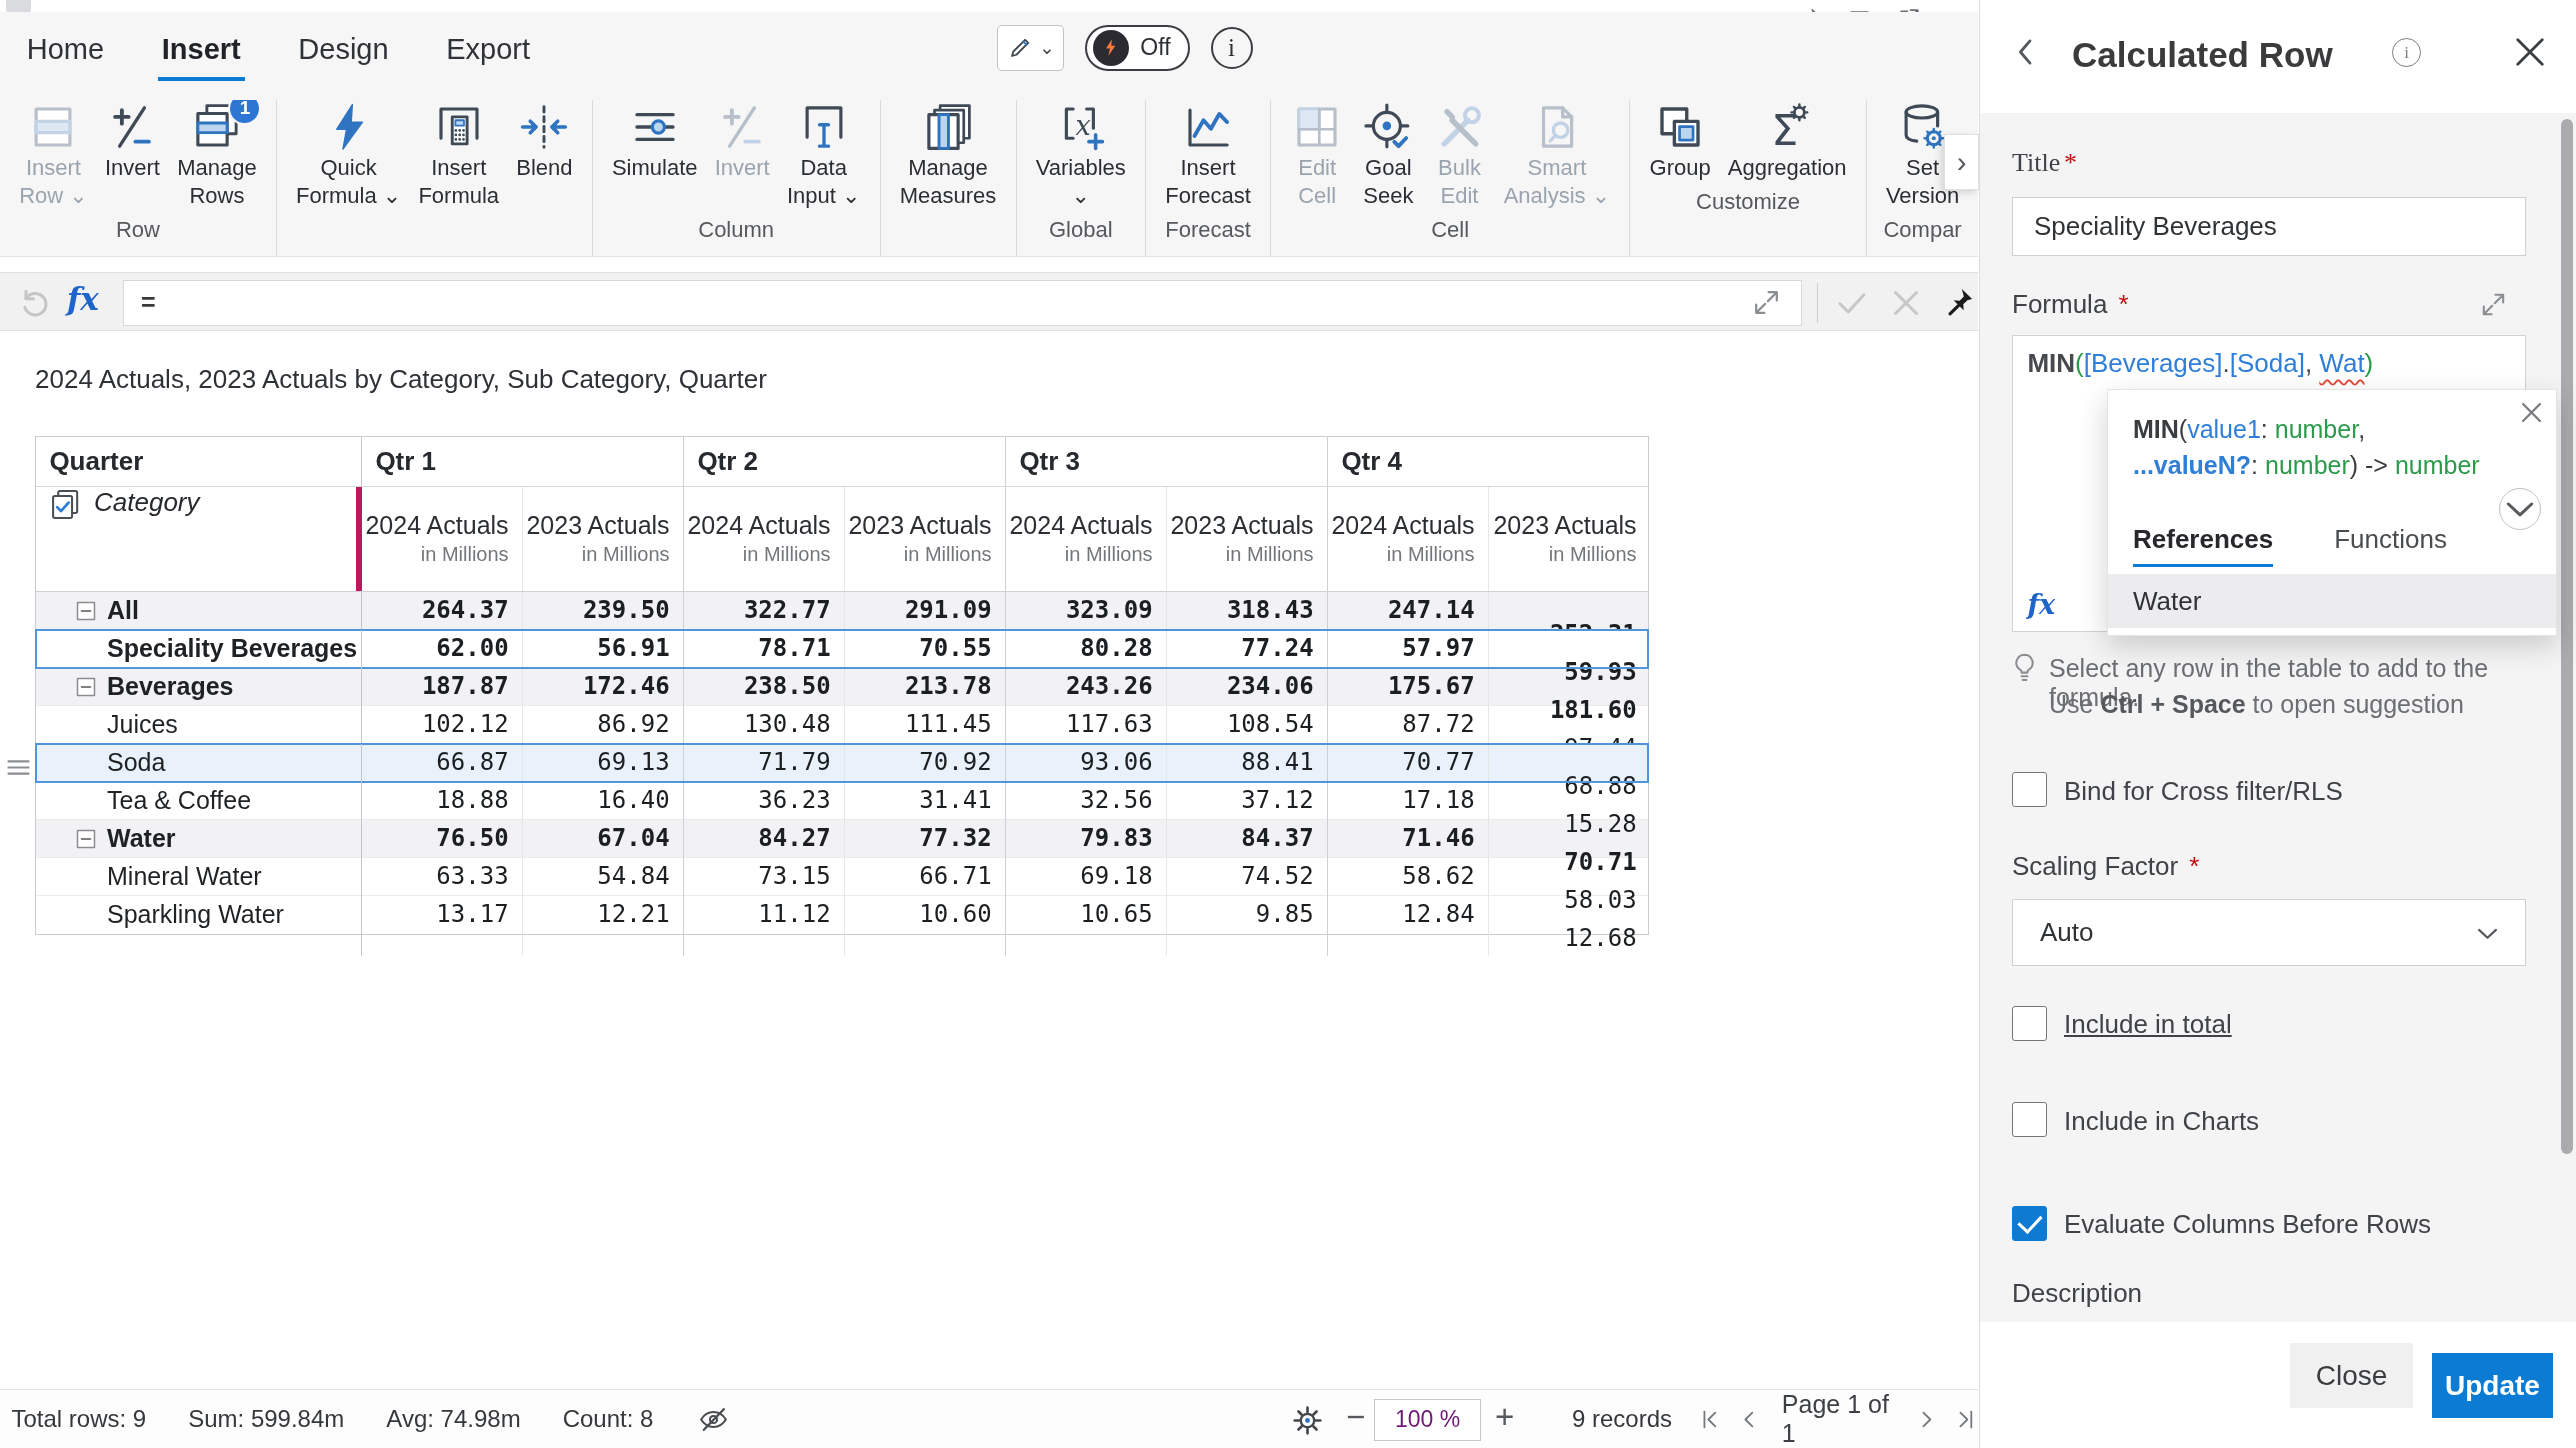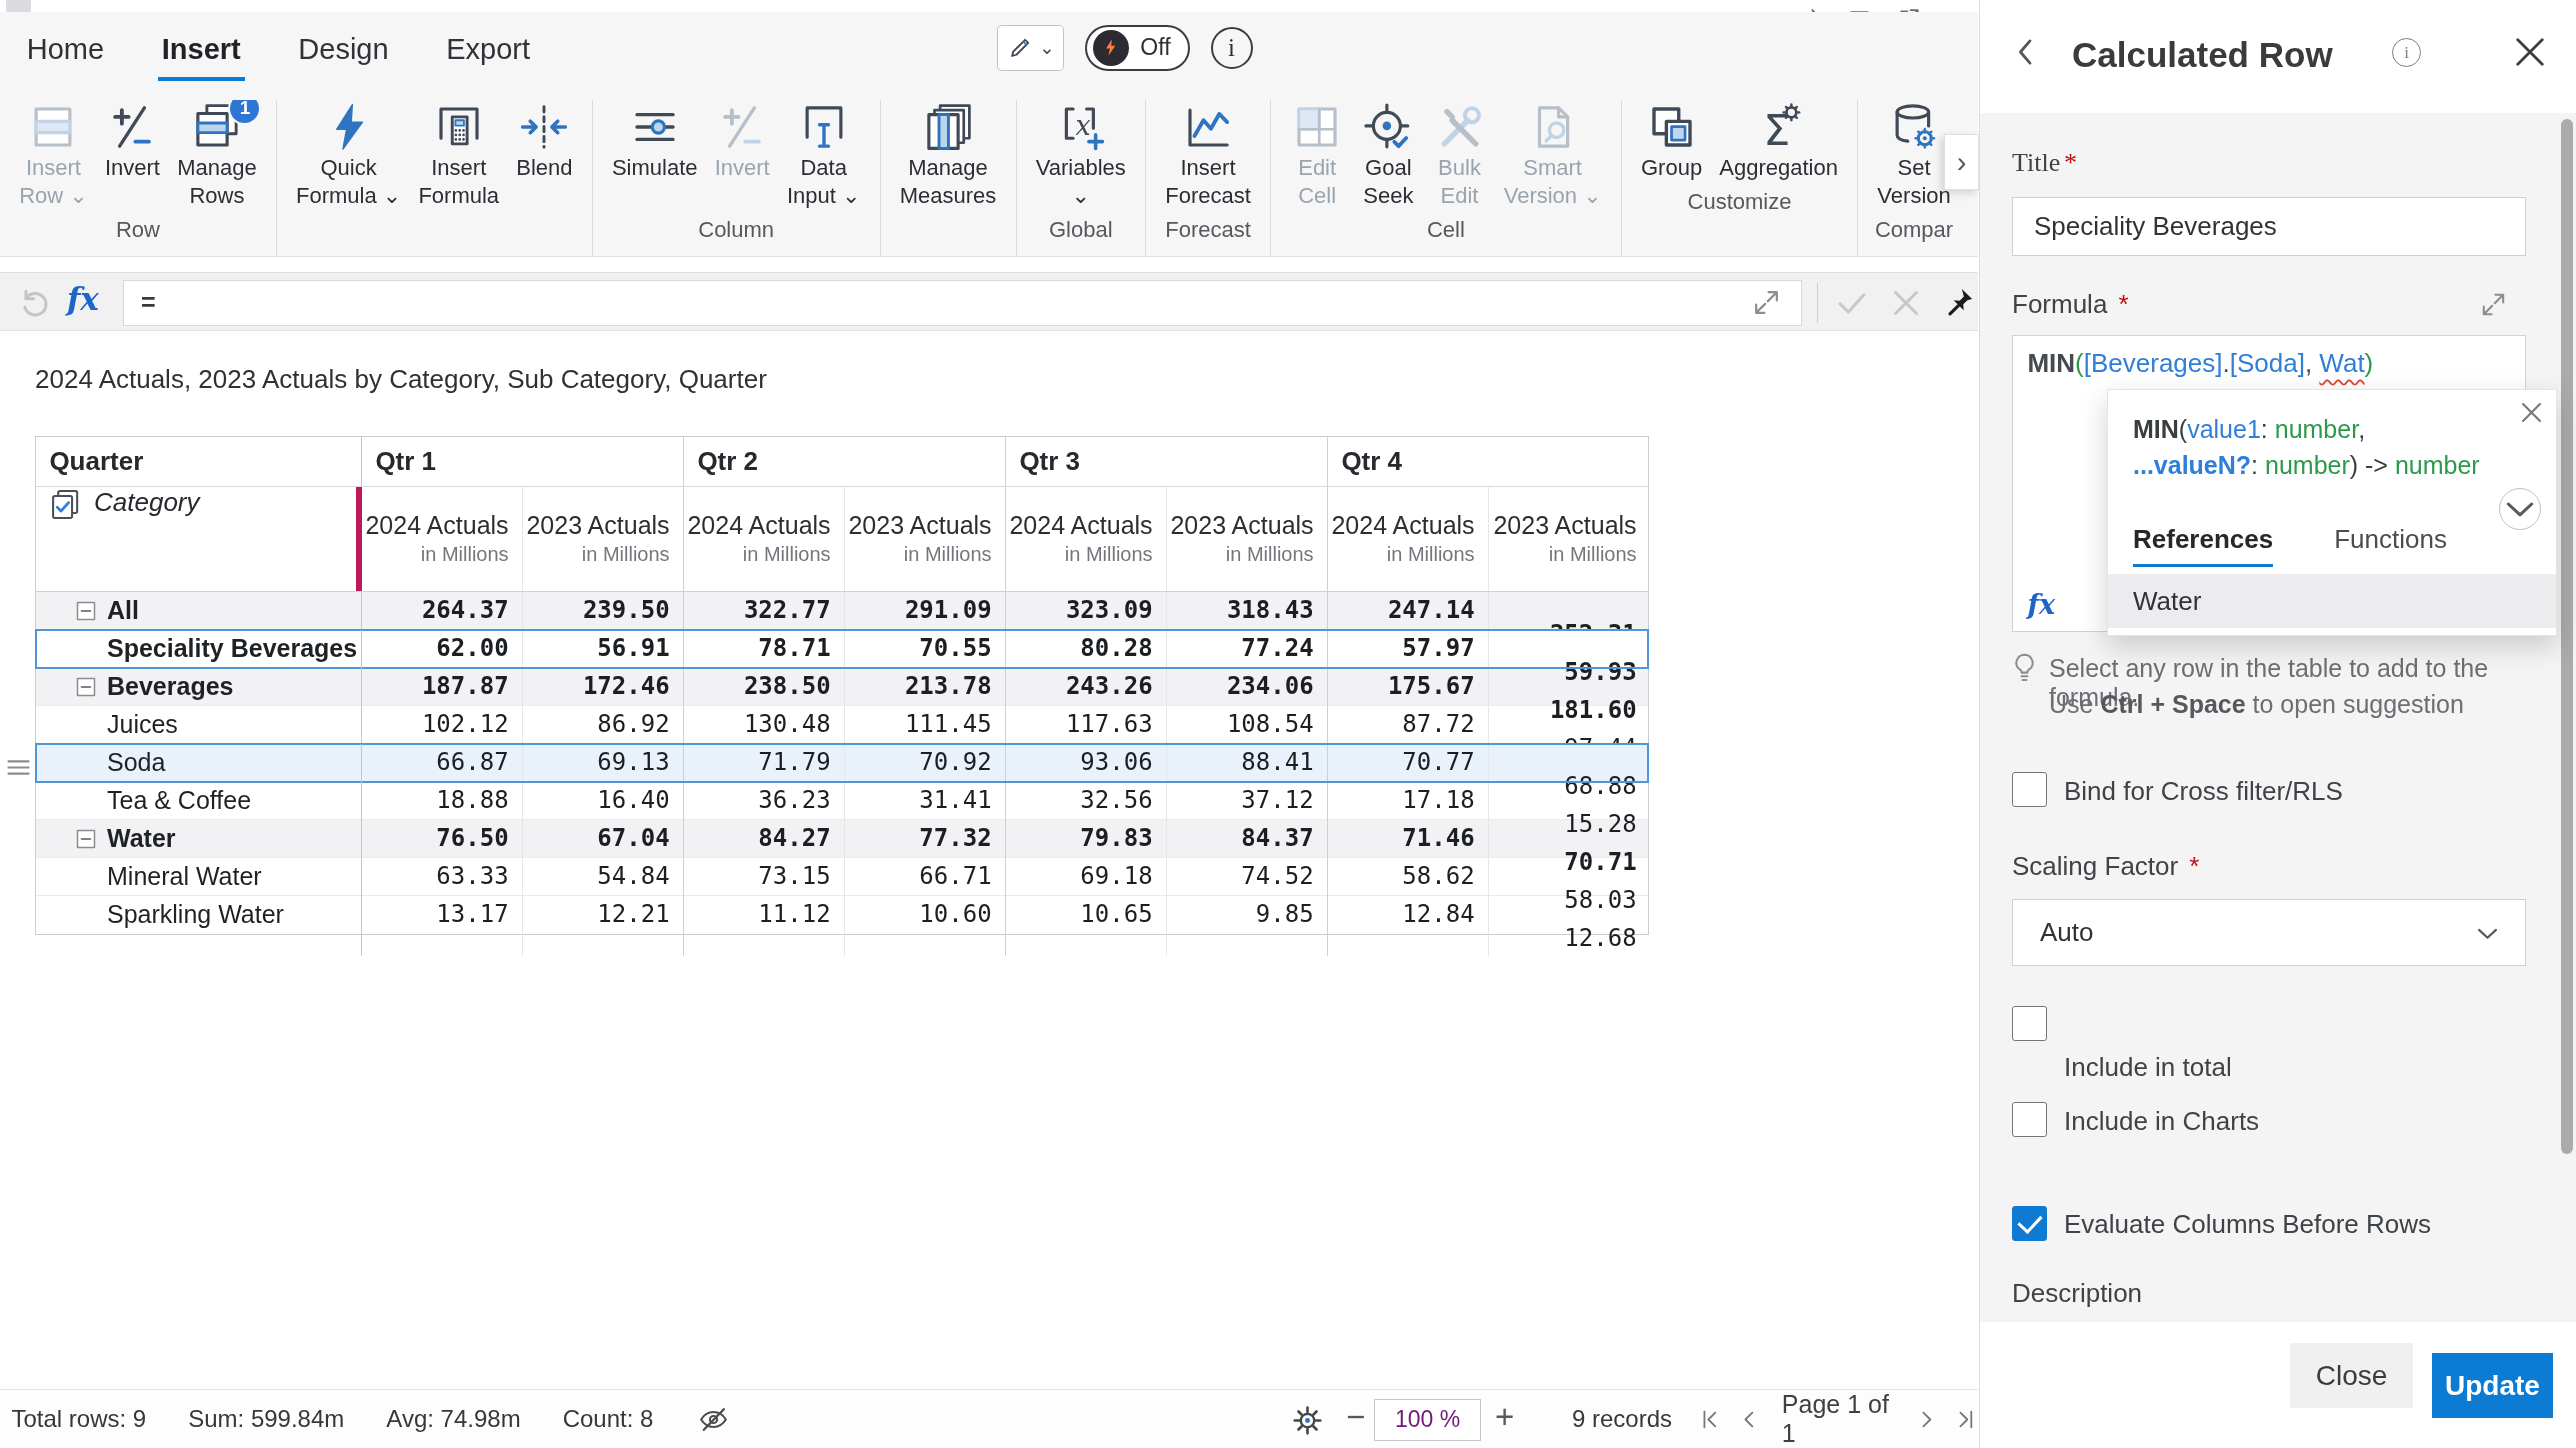--- a/index.html
+++ b/index.html
@@ -441,21 +441,21 @@
               <div class="ricon">
                 <svg viewBox="0 0 24 24" fill="none" stroke-linecap="round" stroke-linejoin="round" style="width: 100%; height: 100%; display: block;">
                   <path d="M6 3.5 H14.5 L18.5 7.5 V20.5 H6 Z" stroke="#b6bfca" stroke-width="1.4"></path>
                   <path d="M14.5 3.5 V7.5 H18.5" stroke="#b6bfca" stroke-width="1.4"></path>
                   <circle cx="13.6" cy="13.4" r="3.2" stroke="#c3d3e6" stroke-width="1.5"></circle>
                   <path d="M11.2 15.9 L9 18.2" stroke="#c3d3e6" stroke-width="1.5"></path>
                 </svg>
               </div>
               <div class="rlbl">
                 <div>Smart</div>
-                <div>Version ⌄</div>
+                <div>Analysis ⌄</div>
               </div>
             </div>
           </div>
           <div class="glabel">Cell</div>
         </div>
         <div class="rgroup">
           <div class="rbtns">
             <div class="rbtn">
               <div class="ricon">
                 <svg viewBox="0 0 24 24" fill="none" stroke-linecap="round" stroke-linejoin="round" style="width: 100%; height: 100%; display: block;">
@@ -845,21 +845,21 @@
       <div class="select">
         <span class="val">Auto</span>
         <span class="chev">
             <svg viewBox="0 0 24 24" fill="none" stroke-linecap="round" stroke-linejoin="round" style="width: 100%; height: 100%; display: block;">
               <path d="M5 9 L12 15.5 L19 9" stroke="#55585c" stroke-width="1.8"></path>
             </svg>
           </span>
       </div>
 
       <div class="cbox" style="top:893px;"></div>
-      <div class="clabel" style="top:939px;">Include in total</div>
+      <div class="clabel" style="top:896px;text-decoration:underline;">Include in total</div>
 
       <div class="cbox" style="top:989px;"></div>
       <div class="clabel" style="top:993px;">Include in Charts</div>
 
       <div class="cbox checked" style="top:1093px;"></div>
       <div class="clabel" style="top:1096px;">Evaluate Columns Before Rows</div>
 
       <div class="flabel" style="left:32px; top:1165px;">Description</div>
 
       <div class="vscroll"></div>

